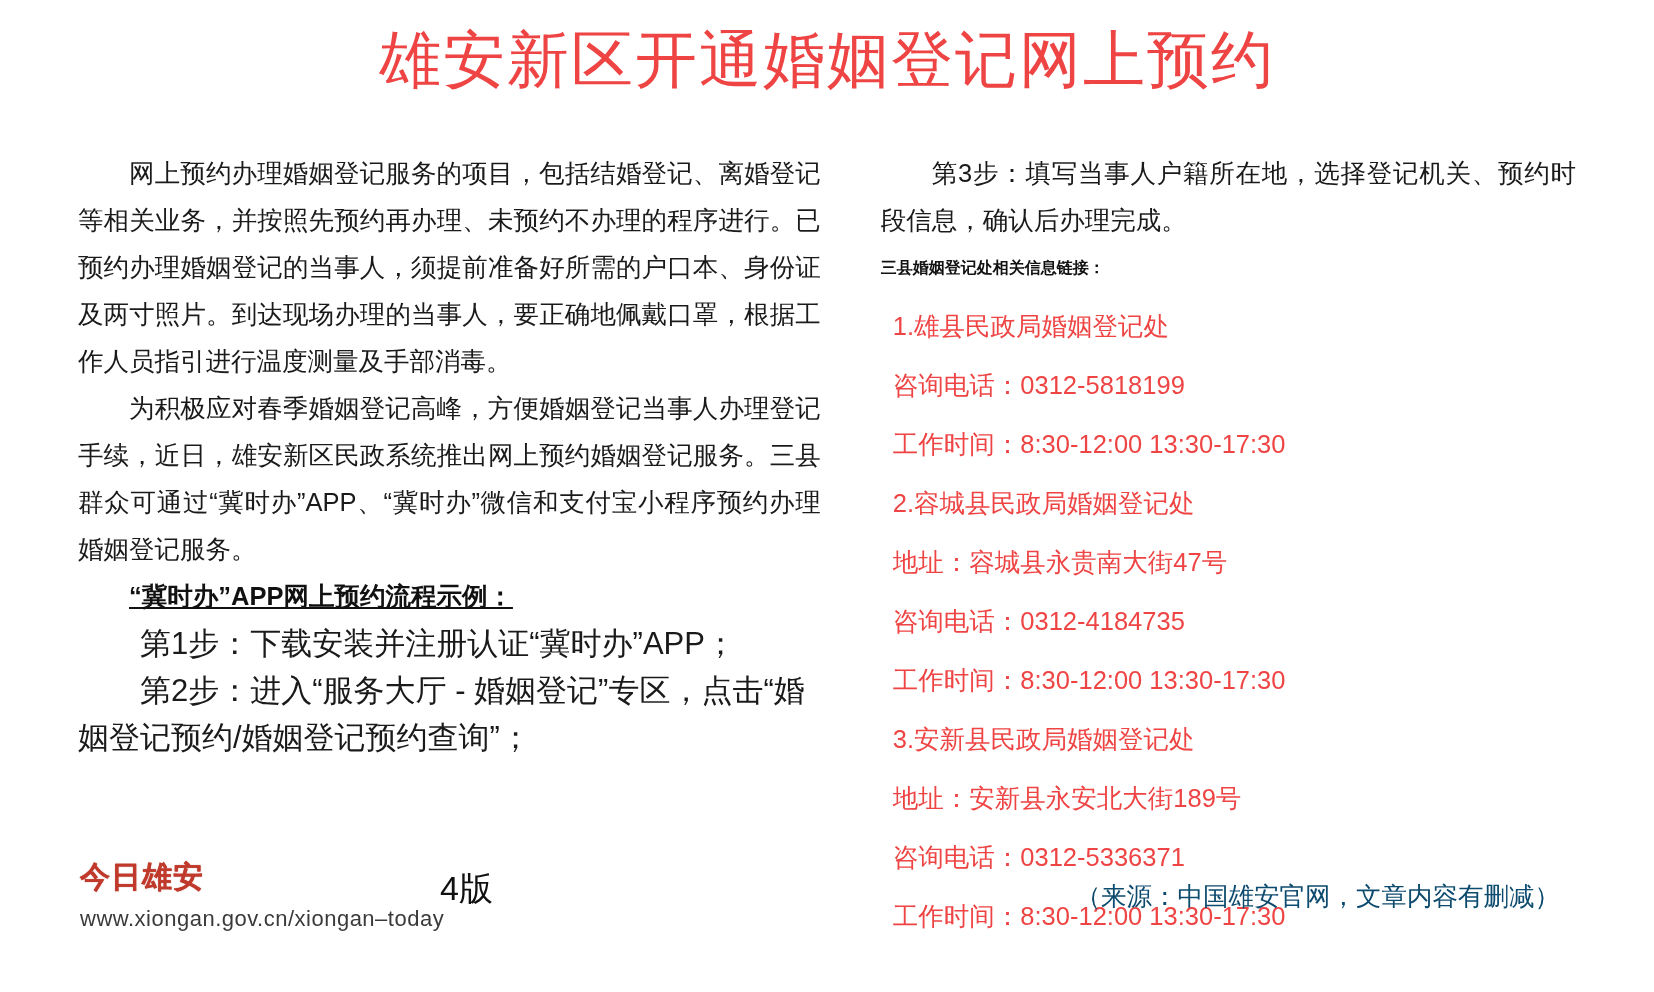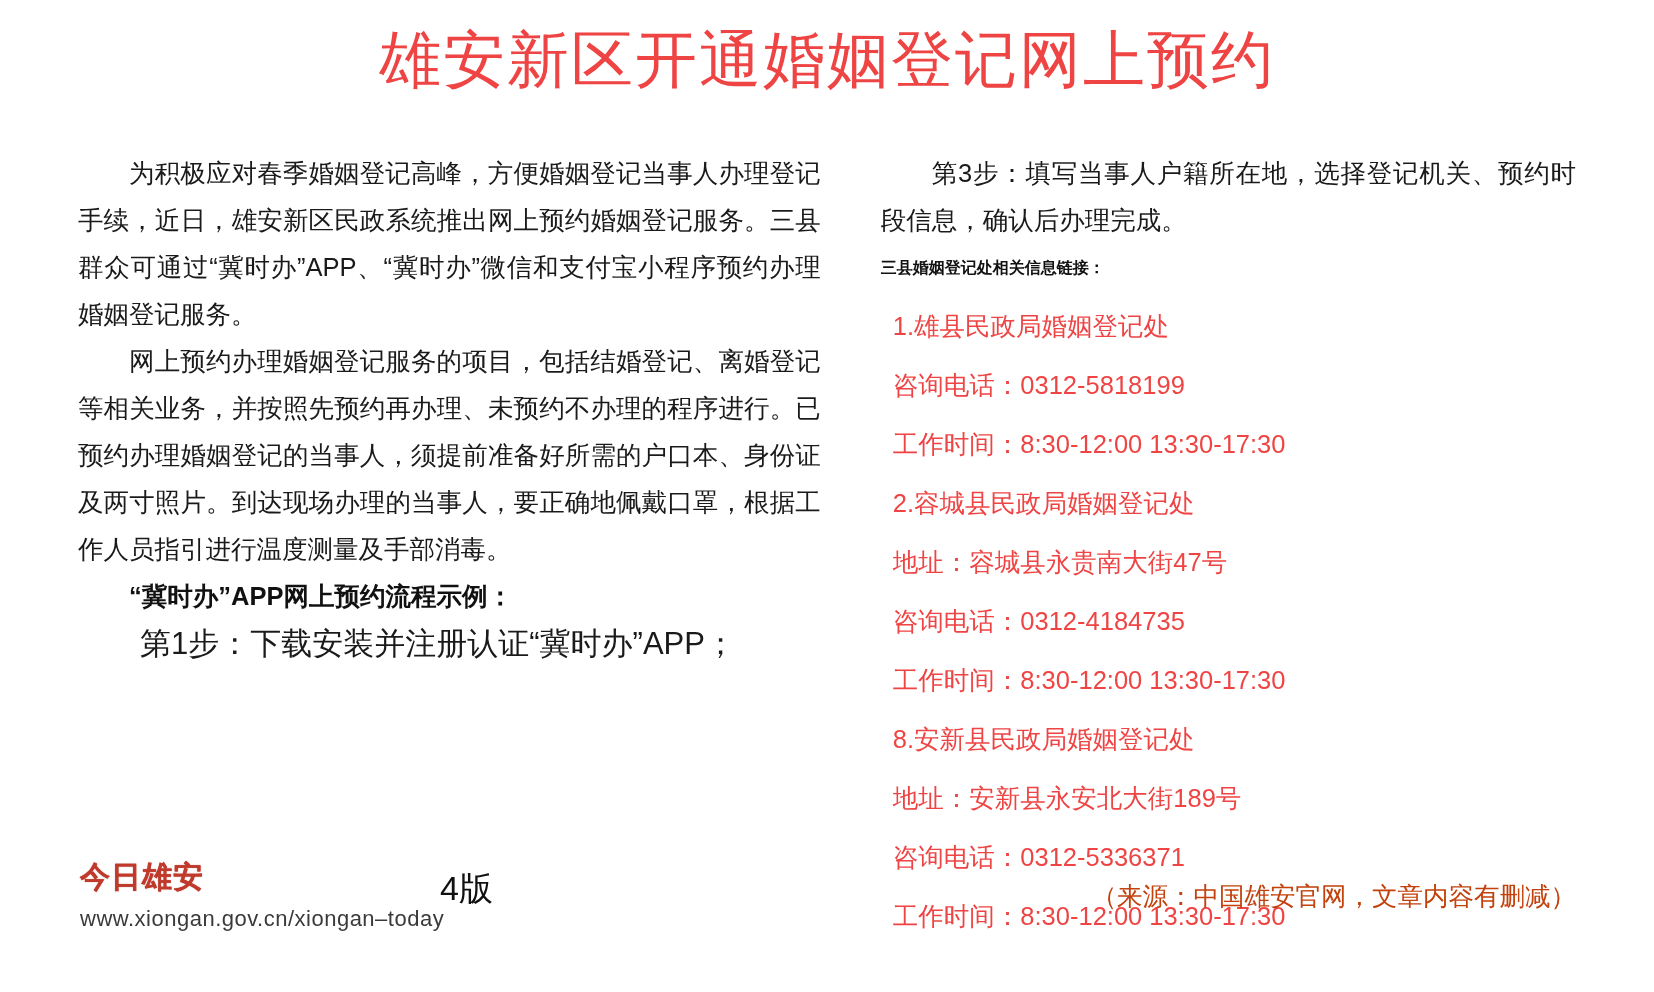--- a/index.html
+++ b/index.html
@@ -63,42 +63,43 @@
     text-indent: 2em;
     color: #1a1a1a;
   }
   p.subhead {
     margin: 0;
     font-size: 25.5px;
     line-height: 47px;
     text-indent: 2em;
     font-weight: bold;
     color: #111;
+    text-decoration: underline;
   }
   p.subhead2 {
     margin: 0;
     font-size: 16px;
     line-height: 47px;
     text-indent: 0;
     font-weight: bold;
     color: #111;
   }
   p.listline {
     margin: 12px;
     font-size: 25.5px;
     line-height: 47px;
     text-indent: 0;
     color: #ef4444;
   }
   .source {
     position: absolute;
-    right: 78px;
+    right: 94px;
     bottom: 96px;
     font-size: 25.5px;
-    color: #c2410c;
+    color: #0c4a6e;
     margin-top: 43px;
   }
   .footer-logo {
     position: absolute;
     left: 80px;
     bottom: 78px;
     width: 420px;
   }
   .logo-text {
     font-family: "Liberation Serif", "DejaVu Serif", serif;
@@ -128,40 +129,41 @@
 </head>
 <body>
 
 <div class="page">
 
   <h1 class="title">雄安新区开通婚姻登记网上预约</h1>
 
   <div class="columns">
 
     <div class="col left">
+      <p class="para">网上预约办理婚姻登记服务的项目，包括结婚登记、离婚登记等相关业务，并按照先预约再办理、未预约不办理的程序进行。已预约办理婚姻登记的当事人，须提前准备好所需的户口本、身份证及两寸照片。到达现场办理的当事人，要正确地佩戴口罩，根据工作人员指引进行温度测量及手部消毒。</p>
       <p class="para">为积极应对春季婚姻登记高峰，方便婚姻登记当事人办理登记手续，近日，雄安新区民政系统推出网上预约婚姻登记服务。三县群众可通过“冀时办”APP、“冀时办”微信和支付宝小程序预约办理婚姻登记服务。</p>
-      <p class="para">网上预约办理婚姻登记服务的项目，包括结婚登记、离婚登记等相关业务，并按照先预约再办理、未预约不办理的程序进行。已预约办理婚姻登记的当事人，须提前准备好所需的户口本、身份证及两寸照片。到达现场办理的当事人，要正确地佩戴口罩，根据工作人员指引进行温度测量及手部消毒。</p>
       <p class="subhead">“冀时办”APP网上预约流程示例：</p>
       <p class="step">第1步：下载安装并注册认证“冀时办”APP；</p>
+      <p class="step">第2步：进入“服务大厅 - 婚姻登记”专区，点击“婚姻登记预约/婚姻登记预约查询”；</p>
     </div>
 
     <div class="col right">
       <p class="para">第3步：填写当事人户籍所在地，选择登记机关、预约时段信息，确认后办理完成。</p>
       <p class="subhead2">三县婚姻登记处相关信息链接：</p>
 
       <p class="listline">1.雄县民政局婚姻登记处</p>
       <p class="listline">咨询电话：0312-5818199</p>
       <p class="listline">工作时间：8:30-12:00 13:30-17:30</p>
 
       <p class="listline">2.容城县民政局婚姻登记处</p>
       <p class="listline">地址：容城县永贵南大街47号</p>
       <p class="listline">咨询电话：0312-4184735</p>
       <p class="listline">工作时间：8:30-12:00 13:30-17:30</p>
 
-      <p class="listline">8.安新县民政局婚姻登记处</p>
+      <p class="listline">3.安新县民政局婚姻登记处</p>
       <p class="listline">地址：安新县永安北大街189号</p>
       <p class="listline">咨询电话：0312-5336371</p>
       <p class="listline">工作时间：8:30-12:00 13:30-17:30</p>
     </div>
 
   </div>
 
   <div class="source">（来源：中国雄安官网，文章内容有删减）</div>
 
   <div class="footer-logo">

